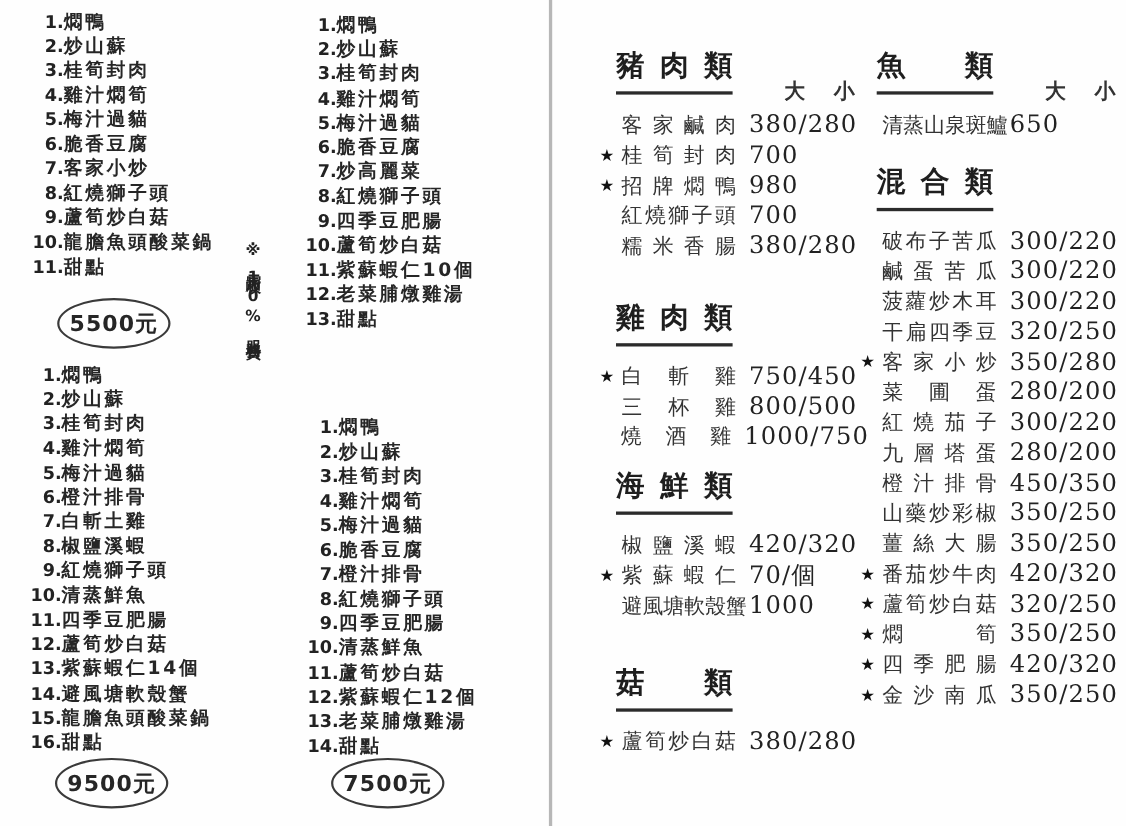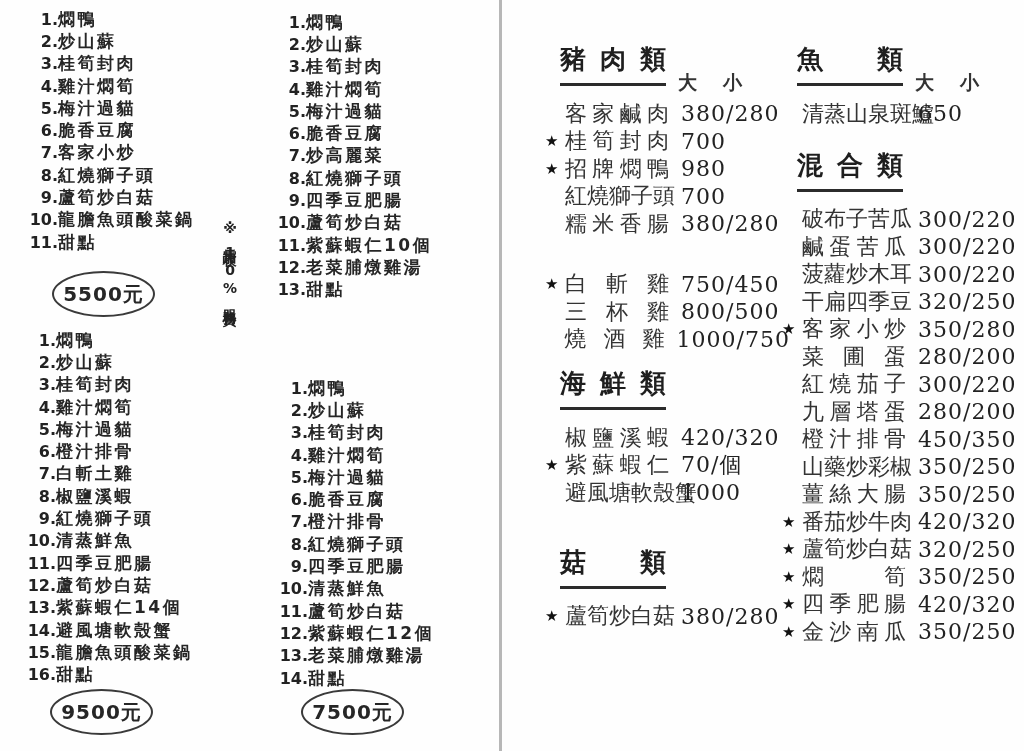--- a/index.html
+++ b/index.html
@@ -35,36 +35,36 @@
     position:absolute; left:221px; top:220px;
     writing-mode:vertical-rl; text-orientation:upright;
     font-size:14px; font-weight:600; letter-spacing:2px; color:#222;
   }
 
   
   .rcol { position:absolute; top:42px; }
   .colC { left:545px; width:245px; }
   .colD { left:782px; width:242px; }
 
-  .sec-head { display:flex; align-items:flex-end; margin-left:15px; margin-bottom:14px; }
+  .sec-head { display:flex; align-items:flex-end; margin-left:15px; margin-bottom:14px;gap:35px; }
   .sec-title {
     width:106px; font-size:26px; font-weight:800; white-space:nowrap;
     text-align:justify; text-align-last:justify; text-justify:inter-character;
     border-bottom:3px solid #2b2b2b; padding-bottom:6px; color:#1e1e1e;
     font-family:"DejaVu Sans", sans-serif;
   }
   .size-label {
     width:64px; margin-left:12px; transform:translateY(10px);
     font-size:19px; font-weight:600; color:#333; white-space:nowrap;
     text-align:justify; text-align-last:justify; text-justify:inter-character;
   }
   .row { display:flex; align-items:center; height:27.5px; font-family:"DejaVu Serif", serif; white-space:nowrap; }
   .star { width:20px; font-size:15px; color:#111; font-family:"DejaVu Sans", sans-serif; }
   .rname {
-    width:104px; font-size:22px; color:#333;
+    width:104px; font-size:19px; color:#333;
     text-align:justify; text-align-last:justify; text-justify:inter-character;
   }
   .rprice { margin-left:12px; font-size:22px; letter-spacing:1px; color:#222; }
   .rnote  { margin-left:3px; font-size:10.5px; font-weight:700; color:#222; }
 
   .colC .sec:nth-of-type(1) { margin-bottom:33px; }
   .colC .sec:nth-of-type(2) { margin-bottom:13px; }
   .colC .sec:nth-of-type(3) { margin-bottom:38px; }
   .colD .sec:nth-of-type(1) { margin-bottom:20px; }
 </style>
@@ -337,20 +337,23 @@
           <span class="rname">紅燒獅子頭</span>
           <span class="rprice">700</span>
         </div>
         <div class="row">
           <span class="star"></span>
           <span class="rname">糯米香腸</span>
           <span class="rprice">380/280</span>
         </div>
       </div>
       <div class="sec">
+        <div class="sec-head">
+          <h2 class="sec-title">雞肉類</h2>
+        </div>
         <div class="row">
           <span class="star">★</span>
           <span class="rname">白斬雞</span>
           <span class="rprice">750/450</span>
         </div>
         <div class="row">
           <span class="star"></span>
           <span class="rname">三杯雞</span>
           <span class="rprice">800/500</span>
         </div>

